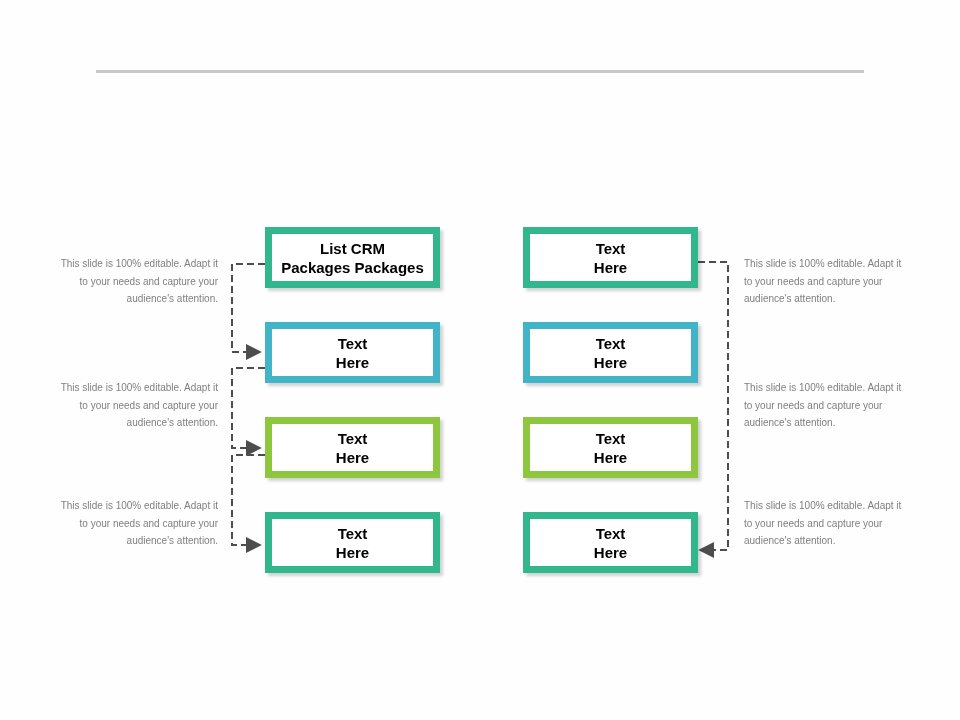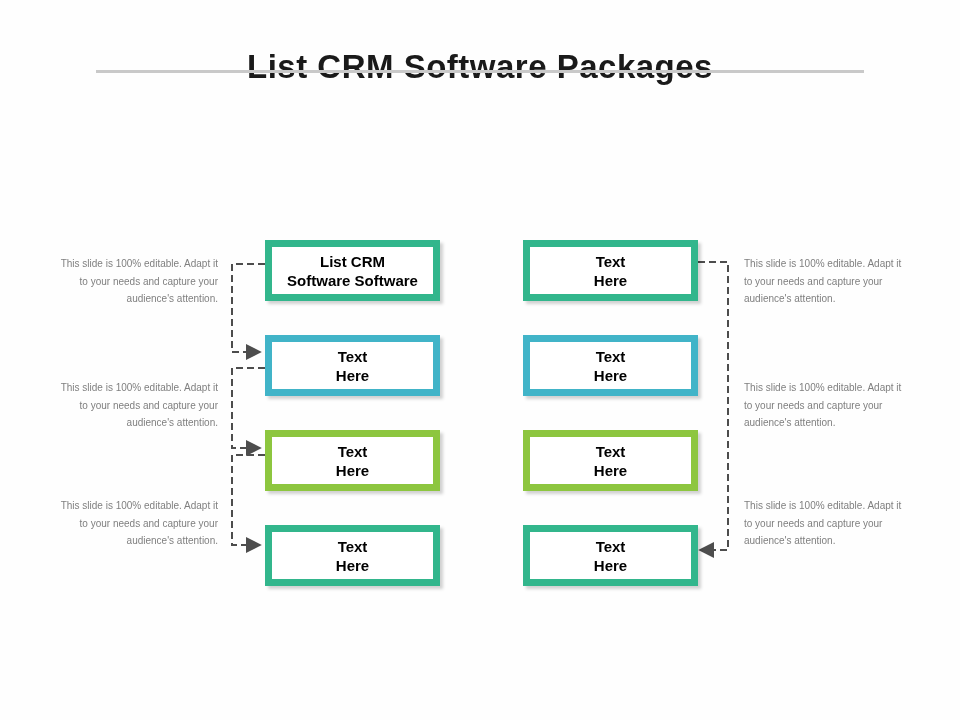--- a/index.html
+++ b/index.html
@@ -39,21 +39,20 @@
     height: 61px;
     box-sizing: border-box;
     border: 7px solid #32b68c;
     background: #ffffff;
     box-shadow: 3px 3px 3px rgba(0,0,0,0.18);
     display: flex;
     flex-direction: column;
     align-items: center;
     justify-content: center;
     text-align: center;
-    margin-top: 13px;
   }
   .node-box .line {
     font-size: 15px;
     font-weight: bold;
     color: #000000;
     line-height: 19px;
     white-space: nowrap;
   }
   .col-left  { left: 265px; }
   .col-right { left: 523px; }
@@ -88,38 +87,37 @@
     stroke-width: 2;
     stroke-dasharray: 7 4;
   }
   .arrowhead { fill: var(--connector, #4d4d4d); }
 </style>
 </head>
 <body>
 
 <div class="slide">
 
-  <h1 class="slide-title">List CRM Software Packages</h1>
   <div class="title-divider"></div>
 
   <svg class="connector-layer" viewBox="0 0 960 720">
     <defs>
       <marker id="arrow" viewBox="0 0 10 10" refX="2" refY="5" markerWidth="8" markerHeight="8" orient="auto">
         <path class="arrowhead" d="M0,0 L10,5 L0,10 z"></path>
       </marker>
     </defs>
     <path class="connector" d="M265,264 L232,264 L232,352 L249,352" marker-end="url(#arrow)"></path>
     <path class="connector" d="M265,368 L232,368 L232,448 L249,448" marker-end="url(#arrow)"></path>
     <path class="connector" d="M265,455 L232,455 L232,545 L249,545" marker-end="url(#arrow)"></path>
     <path class="connector" d="M698,262 L728,262 L728,550 L711,550" marker-end="url(#arrow)"></path>
   </svg>
 
   <div class="node-box col-left row-0" style="border-color: rgb(50, 182, 140);">
     <span class="line">List CRM</span>
-    <span class="line">Software Software</span>
+    <span class="line">Packages Packages</span>
   </div>
   <div class="node-box col-left row-1" style="border-color: rgb(65, 180, 200);">
     <span class="line">Text</span>
     <span class="line">Here</span>
   </div>
   <div class="node-box col-left row-2" style="border-color: rgb(141, 198, 63);">
     <span class="line">Text</span>
     <span class="line">Here</span>
   </div>
   <div class="node-box col-left row-3" style="border-color: rgb(50, 182, 140);">

